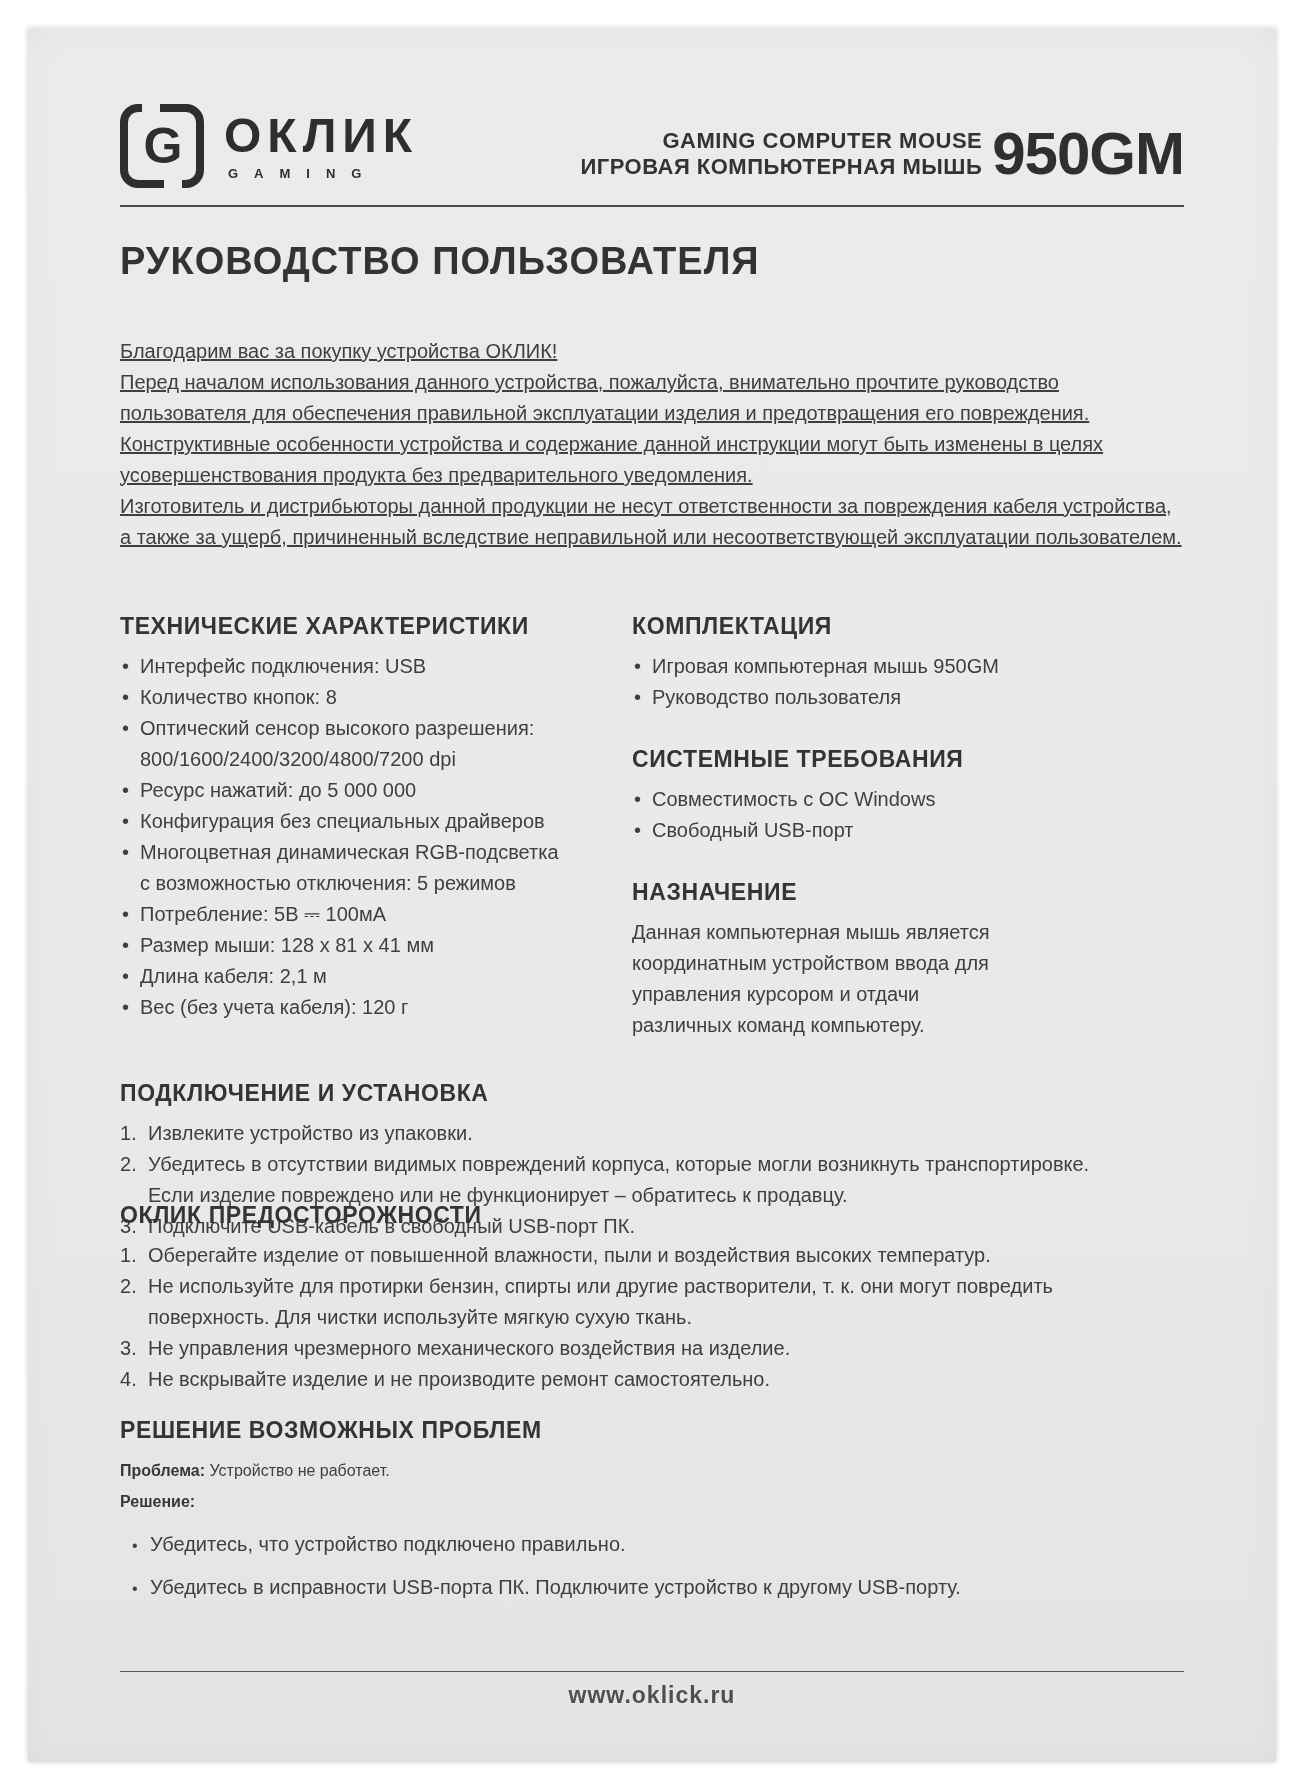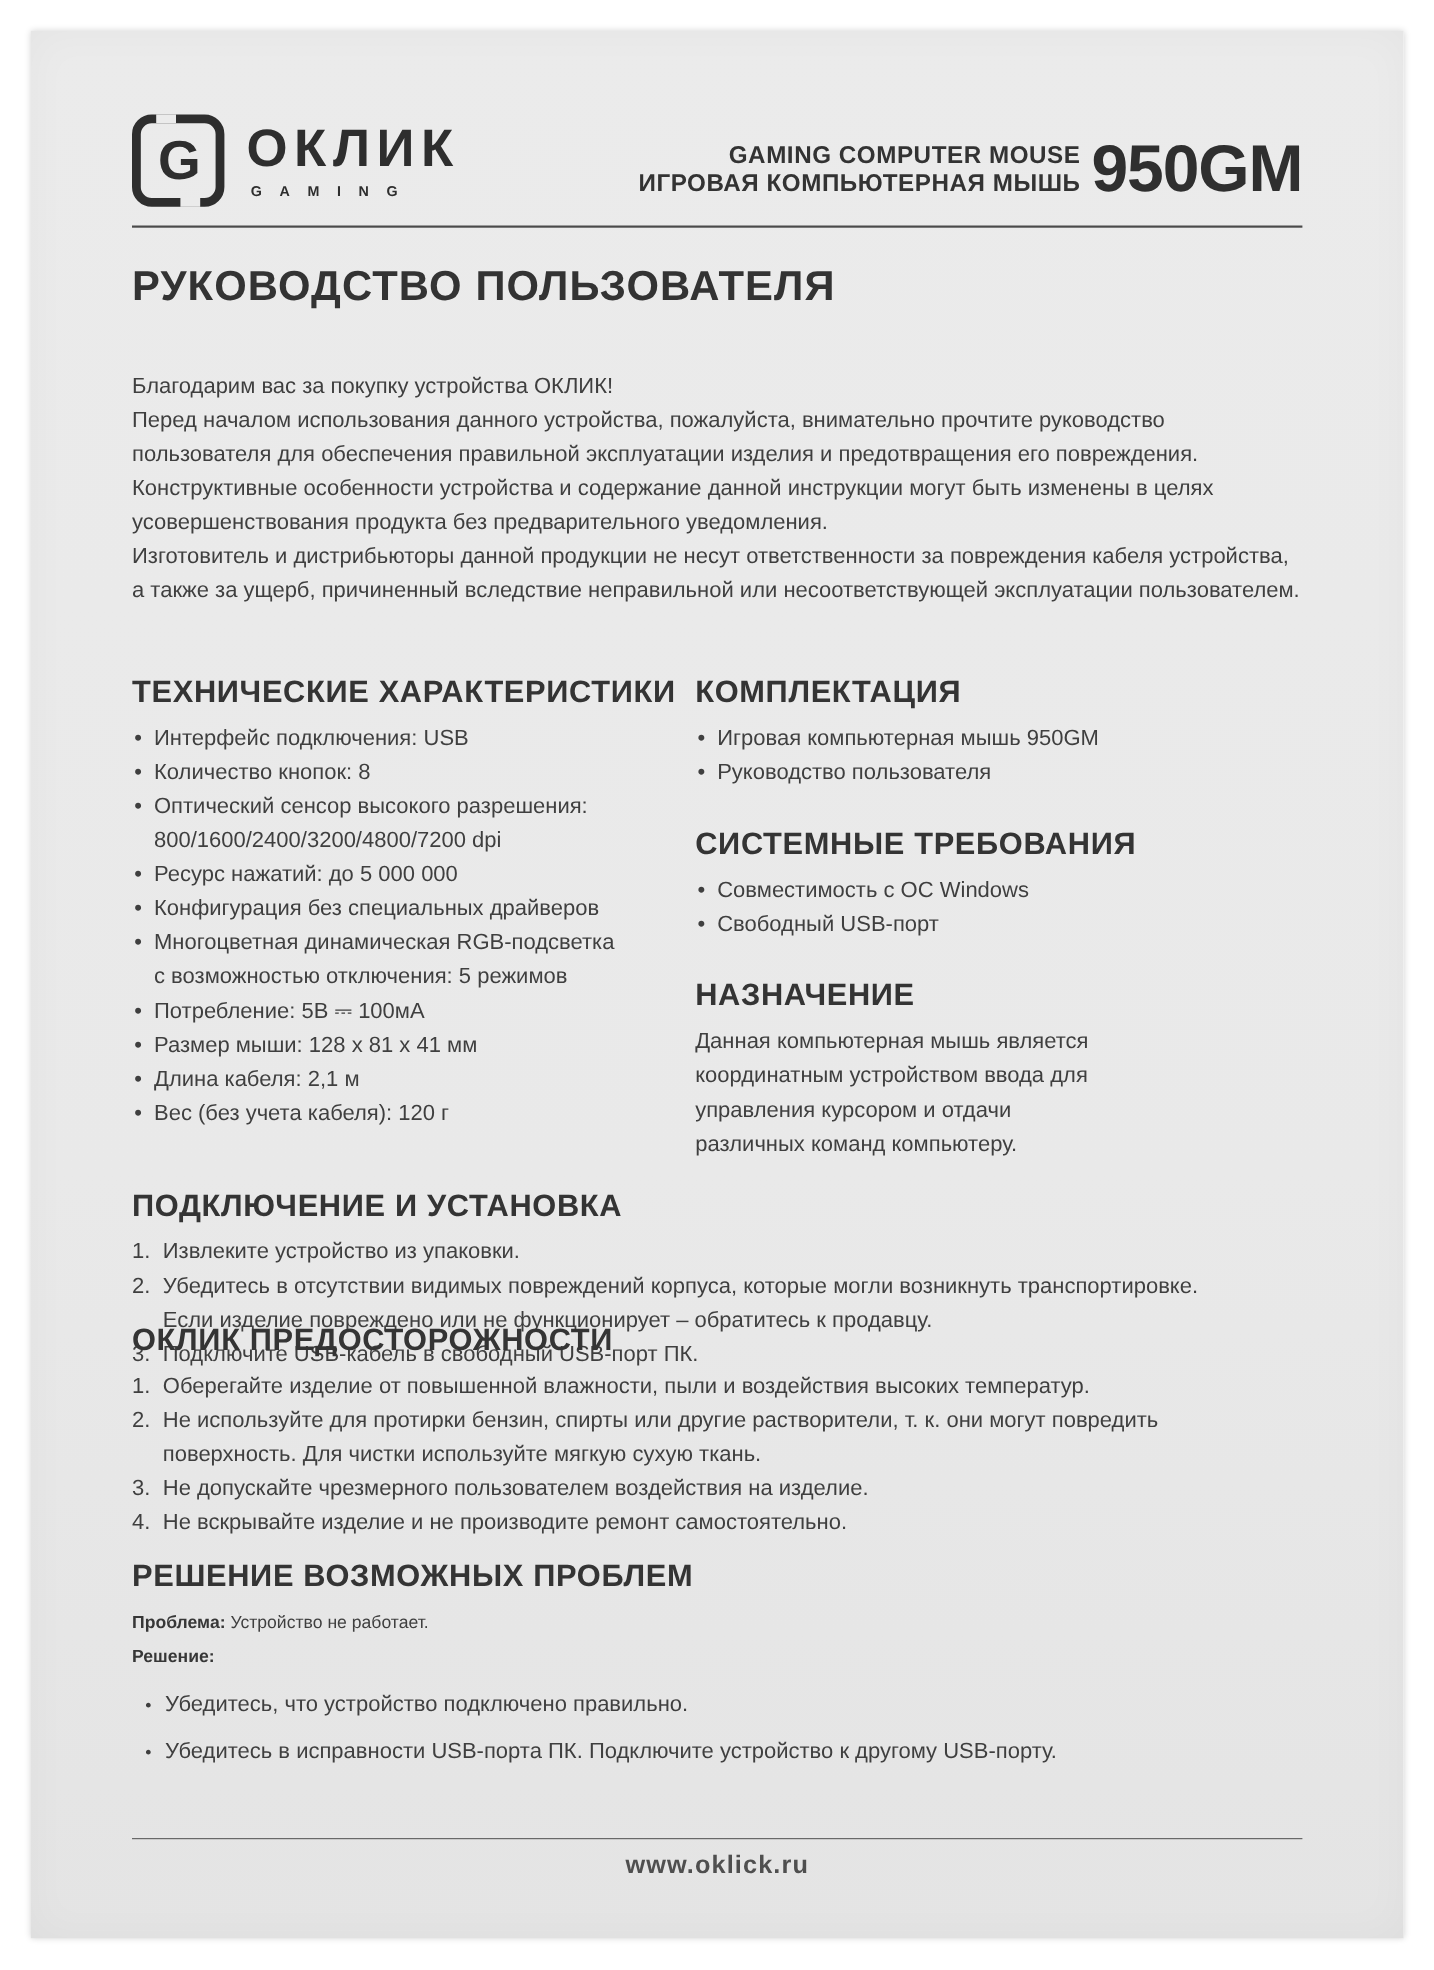--- a/index.html
+++ b/index.html
@@ -34,25 +34,25 @@
   .prod { display:flex; align-items:center; gap:10px;margin-top:15px; }
   .prodlines { text-align:right; font-weight:700; color:#333; font-size:22px; line-height:26px; letter-spacing:0.5px; }
   .model { font-size:60px; font-weight:800; color:#2f2f2f; letter-spacing:-1px; line-height:60px; }
 
   .rule { top:177px; border-top:2px solid #4a4a4a; height:0; }
 
   
   .title { top:212px; font-size:38px; font-weight:800; color:#333; letter-spacing:1px; }
 
   
-  .intro { top:308px; font-size:20px; line-height:31px; color:#3f3f3f; }
+  .intro { top:308px; font-size:20px; line-height:31px; color:#3f3f3f;text-decoration:underline; }
   .intro p { margin:0; }
 
   
-  .h { font-size:28px; font-weight:700; color:#343434; letter-spacing:0.6px; margin-bottom:11px; }
+  .h { font-size:23px; font-weight:700; color:#343434; letter-spacing:0.6px; margin-bottom:11px; }
 
   
   .cols { top:585px; display:flex; }
   .col-left { width:512px; flex:0 0 512px; }
   .col-right { flex:1; }
   ul.bullets { list-style:none; font-size:20px; line-height:31px; }
   ul.bullets li { position:relative; padding-left:20px; max-width:452px; }
   ul.bullets li:before { content:"\2022"; position:absolute; left:2px; color:#3f3f3f; }
   .col-right .h2 { margin-top:33px; }
   .purpose { font-size:20px; line-height:31px; max-width:360px; }
@@ -157,21 +157,21 @@
         <li>Убедитесь в отсутствии видимых повреждений корпуса, которые могли возникнуть транспортировке. Если изделие повреждено или не функционирует – обратитесь к продавцу.</li>
         <li>Подключите USB-кабель в свободный USB-порт ПК.</li>
       </ol>
     </div>
 
     <div class="abs section-precautions">
       <div class="h">ОКЛИК ПРЕДОСТОРОЖНОСТИ</div>
       <ol class="numbered">
         <li>Оберегайте изделие от повышенной влажности, пыли и воздействия высоких температур.</li>
         <li>Не используйте для протирки бензин, спирты или другие растворители, т. к. они могут повредить поверхность. Для чистки используйте мягкую сухую ткань.</li>
-        <li>Не допускайте чрезмерного пользователем воздействия на изделие.</li>
+        <li>Не управления чрезмерного механического воздействия на изделие.</li>
         <li>Не вскрывайте изделие и не производите ремонт самостоятельно.</li>
       </ol>
     </div>
 
     <div class="abs section-trouble">
       <div class="h">РЕШЕНИЕ ВОЗМОЖНЫХ ПРОБЛЕМ</div>
       <div class="tline">
         <span class="tlabel">Проблема:</span>
         <span>Устройство не работает.</span>
       </div>

